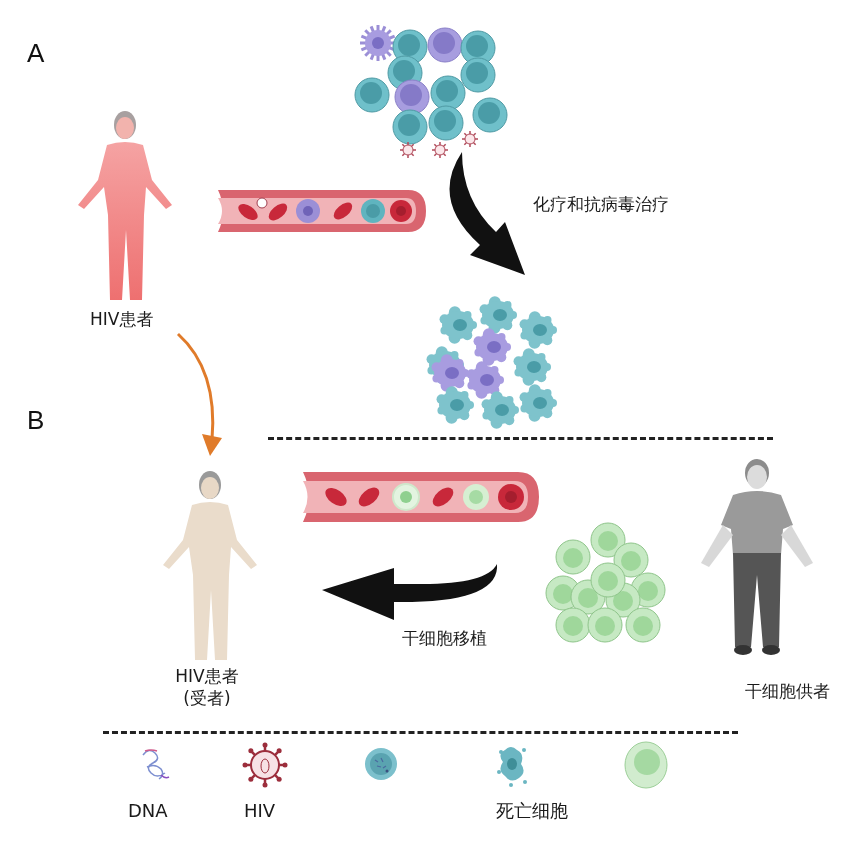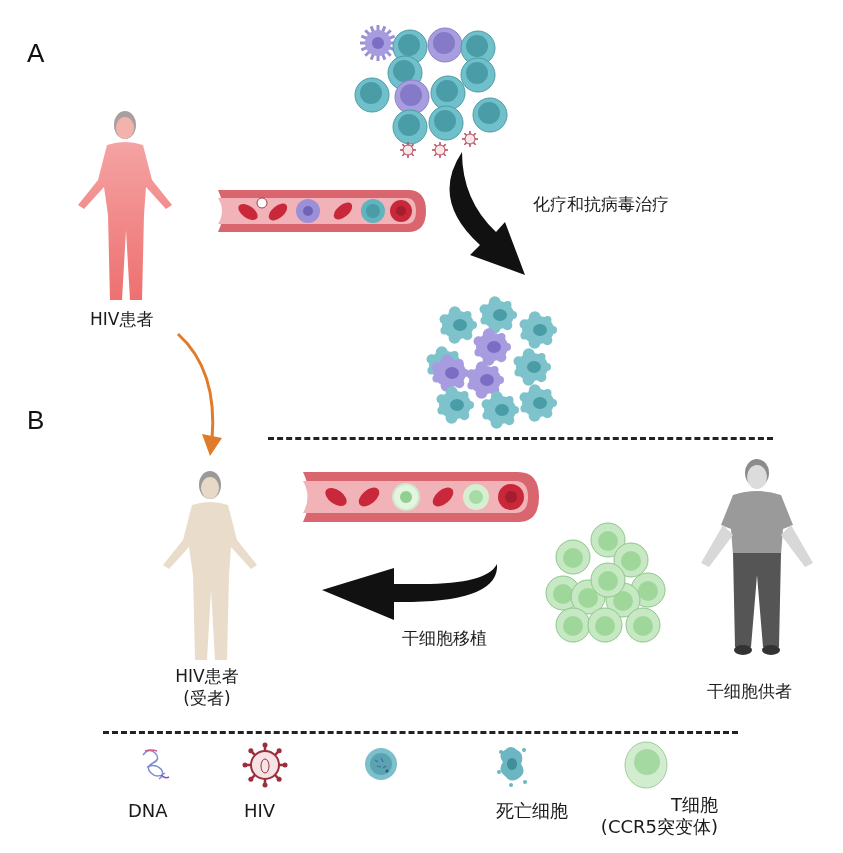--- a/index.html
+++ b/index.html
@@ -1,21 +1,21 @@
 <!DOCTYPE html>
 <html><head>
   <meta charset="utf-8">
   <style>
     html, body { margin: 0; padding: 0; background: #ffffff; }
     body { width: 843px; height: 853px; position: relative; overflow: hidden;
            font-family: "DejaVu Sans", "Liberation Sans", sans-serif; color: #111; }
     .abs { position: absolute; }
     .panel-label { font-family: "Liberation Sans", sans-serif; font-size: 26px; color: #111; }
     .caption { font-size: 17px; color: #1a1a1a; text-align: center; line-height: 22px; white-space: nowrap; }
-    .legend-label { font-size: 18px; color: #1a1a1a; text-align: right; line-height: 22px; white-space: nowrap; }
+    .legend-label { font-size: 18px; color: #1a1a1a; text-align: center; line-height: 22px; white-space: nowrap; }
     .dash-line { position: absolute; height: 0; border-top: 3px dashed #222; }
     svg { display: block; overflow: visible; }
   </style>
 </head>
 <body>
 
 <div class="abs panel-label" style="left:27px; top:38px;">A</div>
 <div class="abs panel-label" style="left:27px; top:405px;">B</div>
 
 <div class="abs" style="left:60px; top:105px;">
@@ -339,21 +339,21 @@
     <ellipse cx="62" cy="18" rx="12" ry="14" fill="#8c8c8c"></ellipse>
     <ellipse cx="62" cy="22" rx="10" ry="12" fill="#dcdcdc"></ellipse>
     <path d="M38 40 Q62 32 86 40 L98 70 L88 74 L86 100 L38 100 L36 74 L26 70 Z" fill="#9a9a9a"></path>
     <path d="M28 70 L6 108 L14 112 L38 80 Z" fill="#d8d8d8"></path>
     <path d="M96 70 L118 108 L110 112 L86 80 Z" fill="#d8d8d8"></path>
     <path d="M38 98 H86 L84 192 L68 192 L62 120 L56 192 L40 192 Z" fill="#555"></path>
     <ellipse cx="48" cy="195" rx="9" ry="5" fill="#333"></ellipse>
     <ellipse cx="76" cy="195" rx="9" ry="5" fill="#333"></ellipse>
   </svg>
 </div>
-<div class="abs caption" style="left:707px; top:680px;text-align:center;">干细胞供者</div>
+<div class="abs caption" style="left:745px; top:680px;text-align:center;">干细胞供者</div>
 
 <div class="dash-line" style="left:103px; top:731px; width:635px;"></div>
 
 <div class="abs" style="left:0; top:740px; width:843px; height:113px;">
 
   <div class="abs" style="left:135px; top:5px;">
     <svg width="40" height="38" viewBox="0 0 40 38">
       <path d="M8 10 Q14 2 20 8 Q26 14 18 18 Q10 22 16 28 Q22 34 30 28 M12 22 Q20 18 26 24 Q30 30 24 34" fill="none" stroke="#7d8fd0" stroke-width="1.5"></path>
       <path d="M10 6 Q16 4 22 6" stroke="#d05a8a" stroke-width="1.5" fill="none"></path>
       <path d="M26 30 Q30 34 34 32" stroke="#8a4fc0" stroke-width="1.5" fill="none"></path>
@@ -406,17 +406,13 @@
     </svg>
   </div>
   <div class="abs legend-label" style="left:496px; top:60px;">死亡细胞</div>
 
   <div class="abs" style="left:623px; top:0px;">
     <svg width="46" height="50" viewBox="0 0 46 50">
       <ellipse cx="23" cy="25" rx="21" ry="23" fill="#d1ecce" stroke="#9ccf98" stroke-width="1"></ellipse>
       <circle cx="24" cy="22" r="13" fill="#a5d9a2"></circle>
     </svg>
   </div>
-  <div class="abs legend-label" style="left:598px; top:54px; width:120px;">
-    <div>T细胞</div>
-    <div>(CCR5突变体)</div>
-  </div>
 </div>
 
 </body></html>

